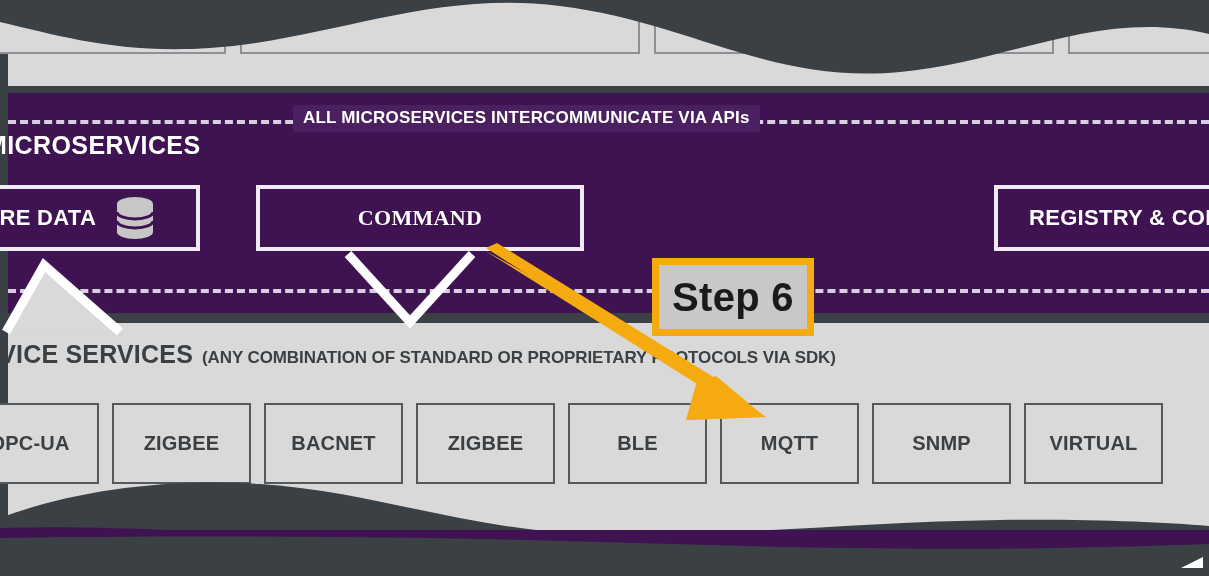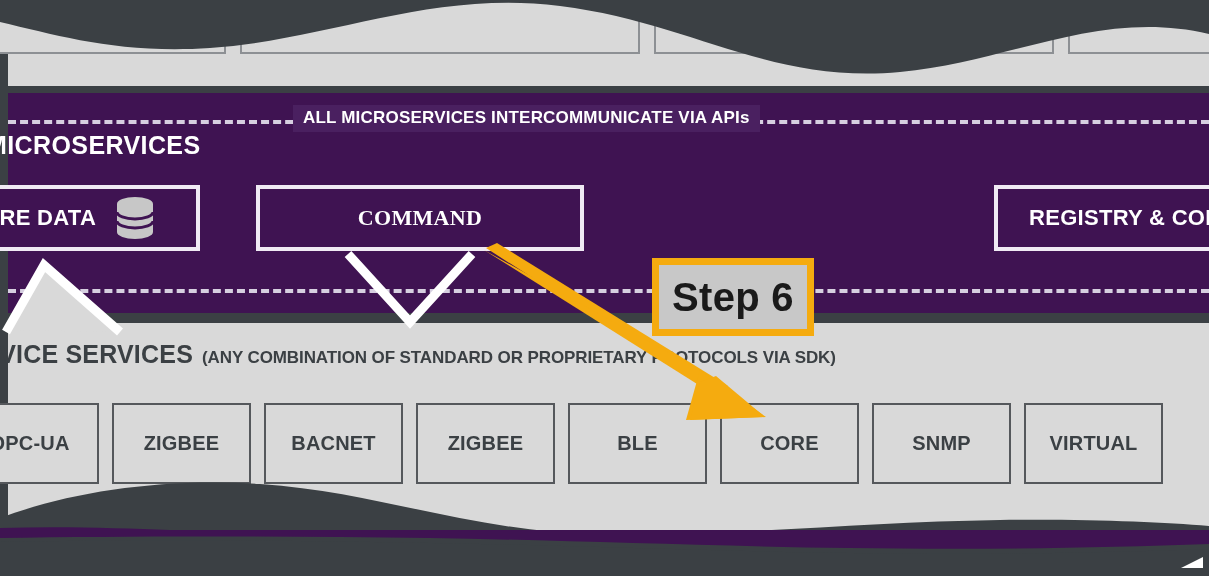--- a/index.html
+++ b/index.html
@@ -203,21 +203,21 @@
       <div class="proto-box">
         <span>BACNET</span>
       </div>
       <div class="proto-box">
         <span>ZIGBEE</span>
       </div>
       <div class="proto-box">
         <span>BLE</span>
       </div>
       <div class="proto-box">
-        <span>CORE</span>
+        <span>MQTT</span>
       </div>
       <div class="proto-box">
         <span>SNMP</span>
       </div>
       <div class="proto-box">
         <span>VIRTUAL</span>
       </div>
     </div>
   </div>
 

